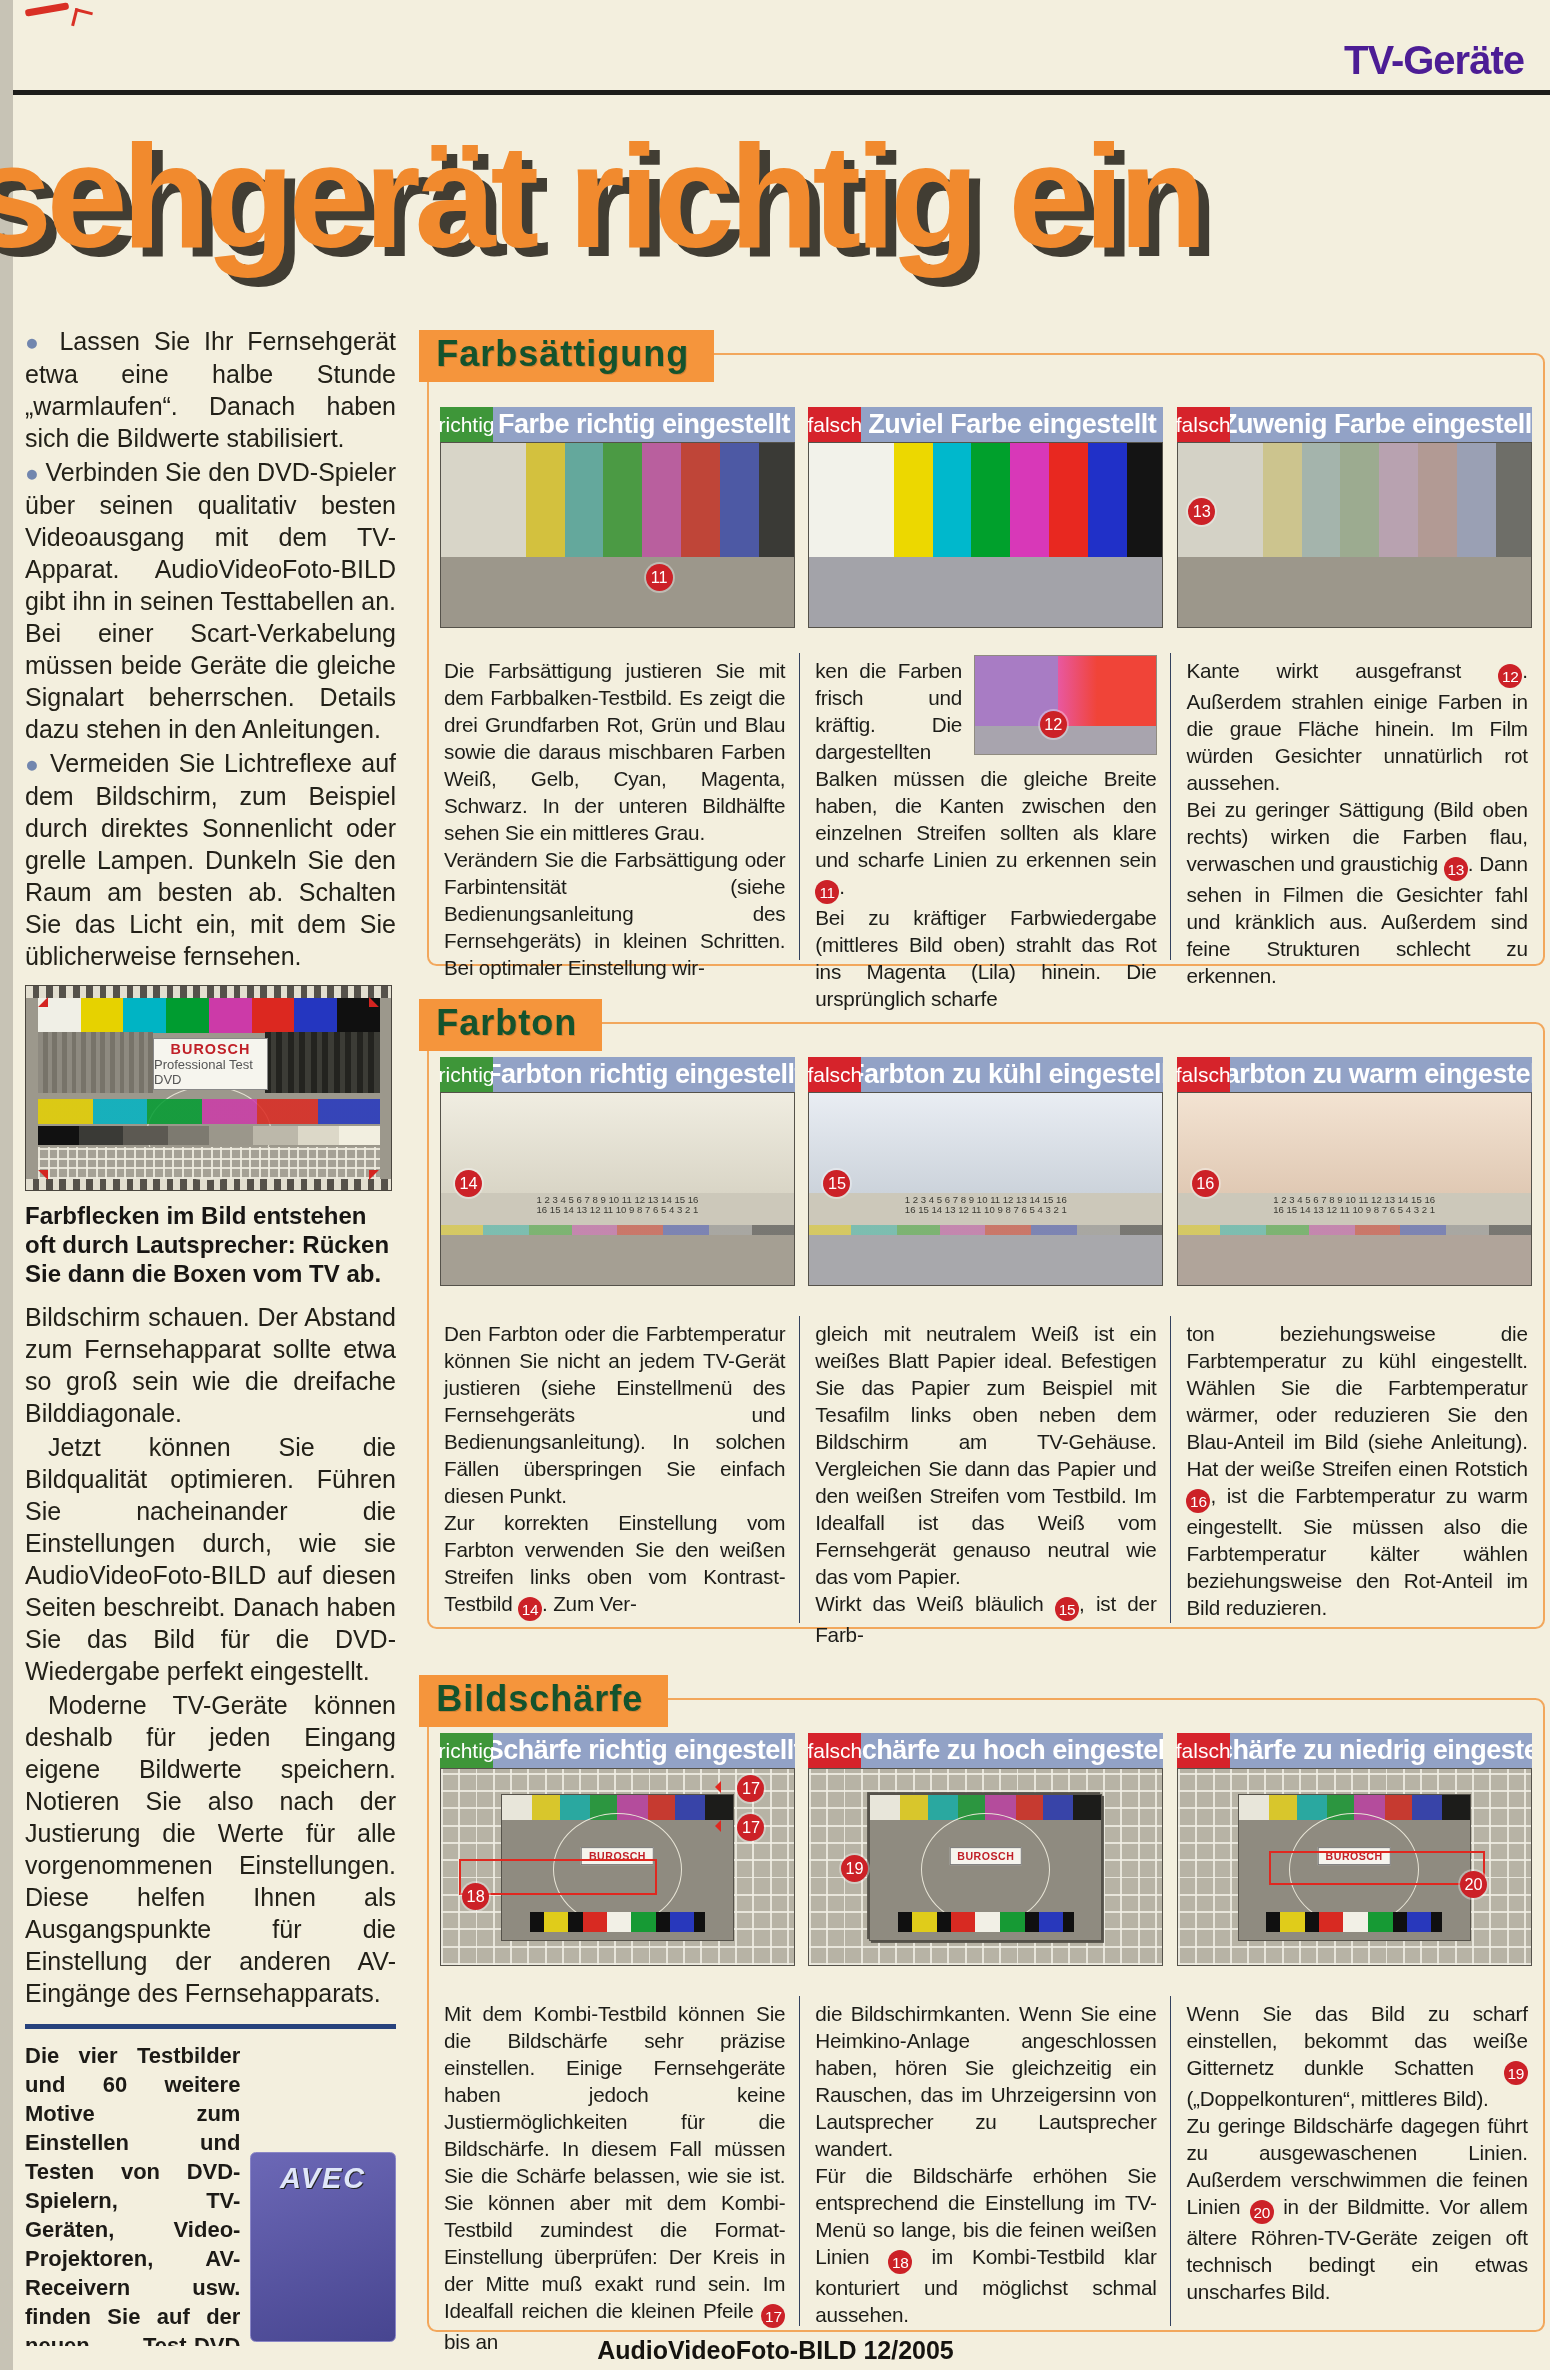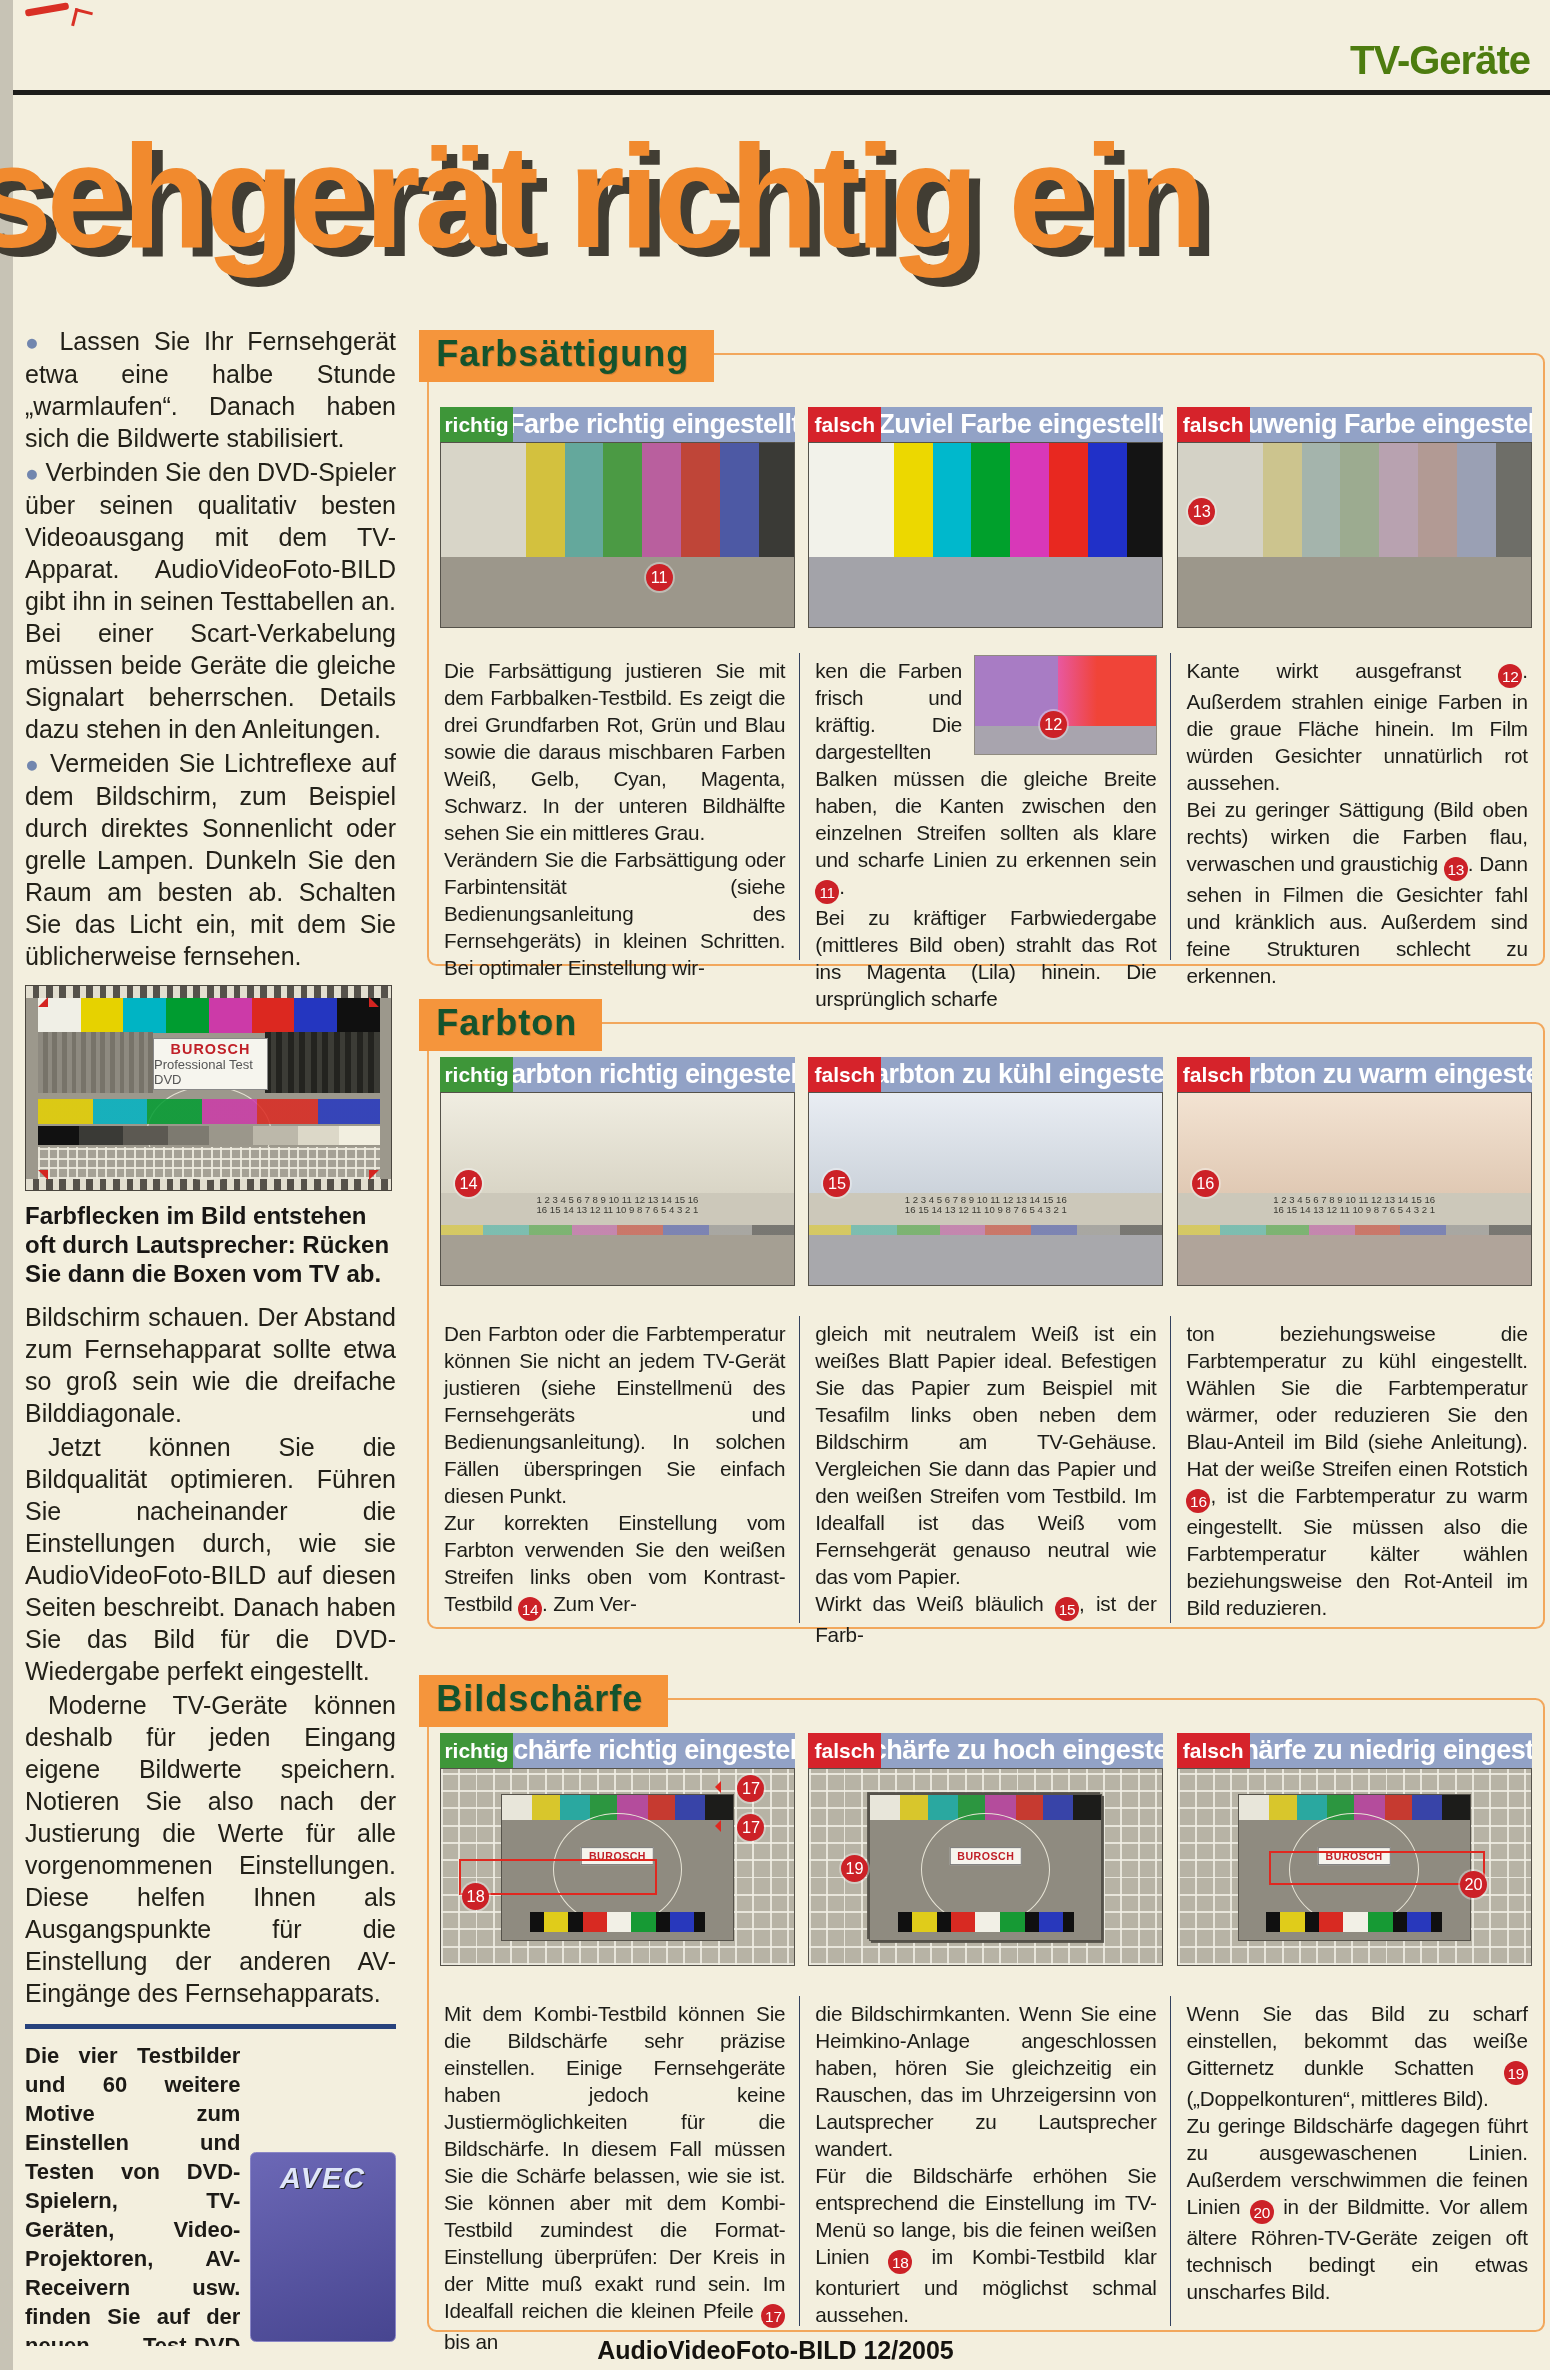--- a/index.html
+++ b/index.html
@@ -5,21 +5,21 @@
   html,body{margin:0;padding:0;}
   body{font-family:"Liberation Sans","DejaVu Sans",sans-serif;background:#e8e4d4;}
   #page{position:relative;width:1551px;height:2371px;background:#f3efde;overflow:hidden;}
 
   
   .scan-edge{position:absolute;left:0;top:0;width:12.5px;height:2371px;background:#c7c3b5;}
   .mark1{position:absolute;left:25px;top:5.8px;width:44px;height:6.7px;background:#d93025;transform:rotate(-10deg);border-radius:2.9px;}
   .mark2{position:absolute;left:73px;top:9.6px;width:15.4px;height:15.4px;border:3.8px solid #d93025;border-right:none;border-bottom:none;transform:rotate(14deg);}
 
   .top-rule{position:absolute;left:12.5px;right:0;top:90px;height:4.8px;background:#1d1d1a;}
-  .mag-label{position:absolute;right:21px;top:38px;font-size:40px;font-weight:bold;color:#4d7c0f;letter-spacing:-1px;margin-left:20px;}
+  .mag-label{position:absolute;right:27px;top:38px;font-size:40px;font-weight:bold;color:#4c1d95;letter-spacing:-1px;margin-left:20px;}
 
   .headline{position:absolute;left:-29px;top:113px;font-size:146px;font-weight:bold;letter-spacing:-5.8px;color:#f18a2e;white-space:nowrap;text-shadow:10.6px 8.6px 0 #413d33;}
 
   
   .leftcol{position:absolute;left:25px;top:325px;width:371px;bottom:25px;overflow:hidden;color:#222018;}
   .leftcol p{margin:0 0 1.9px 0;font-size:25px;line-height:32px;text-align:justify;}
   .bullets p::before{content:"● ";color:#7186ae;font-size:23px;}
   .cont p + p{text-indent:23px;}
 
   
@@ -49,21 +49,21 @@
   .dvd{float:right;width:146px;height:190px;margin:111px 0 3.8px 9.6px;background:linear-gradient(160deg,#6c68b6,#474590);border:1.9px solid #8a86c6;border-radius:5.8px;position:relative;box-sizing:border-box;}
   .dvd-title{position:absolute;top:9.6px;left:0;right:0;text-align:center;font-style:italic;font-weight:bold;font-size:29px;color:#dfe6f8;letter-spacing:1.9px;text-shadow:1px 1px 0 #222;}
 
   
   .section{position:absolute;left:419px;width:1128px;}
   .sec-frame{position:absolute;left:7.7px;right:1.9px;top:23px;bottom:3.8px;border:2.9px solid #f2a75c;border-radius:9.6px;}
   .sec-head{position:absolute;left:0;top:0;background:#f5953c;color:#14532d;font-weight:bold;font-size:36px;letter-spacing:1px;padding:2.9px 25px 6.7px 17.3px;z-index:2;text-shadow:1px 1px 0 rgba(0,0,0,.15);}
   .panels{position:absolute;left:21px;right:15.4px;display:flex;gap:13.4px;z-index:1;}
   .panel{flex:1;min-width:0;}
   .p-title{display:flex;height:35px;}
-  .verdict{width:73px;display:flex;align-items:center;justify-content:center;color:#fff;font-weight:bold;font-size:21px;}
+  .verdict{width:53px;display:flex;align-items:center;justify-content:center;color:#fff;font-weight:normal;font-size:21px;}
   .verdict.ok{background:#3e9639;} .verdict.bad{background:#d6232b;}
   .p-cap{flex:1;background:#92a2c6;color:#fff;font-weight:bold;font-size:27px;display:flex;align-items:center;justify-content:center;letter-spacing:-0.5px;white-space:nowrap;overflow:hidden;}
   .pimg{position:relative;border:1px solid #55524a;box-sizing:border-box;overflow:hidden;}
 
   
   .fs .pimg{height:186px;}
   .fs-bars{position:absolute;left:0;right:0;top:0;height:62%;}
   .fs-low{position:absolute;left:0;right:0;bottom:0;height:38%;}
   .fs0 .fs-bars{background:linear-gradient(90deg,#d8d5c8 0 24%,#d3c13e 24% 35%,#64a89c 35% 46%,#4b9a44 46% 57%,#b95f9e 57% 68%,#bf4538 68% 79%,#4d59a4 79% 90%,#3a3a36 90%);}
   .fs0 .fs-low{background:#9c978b;}

